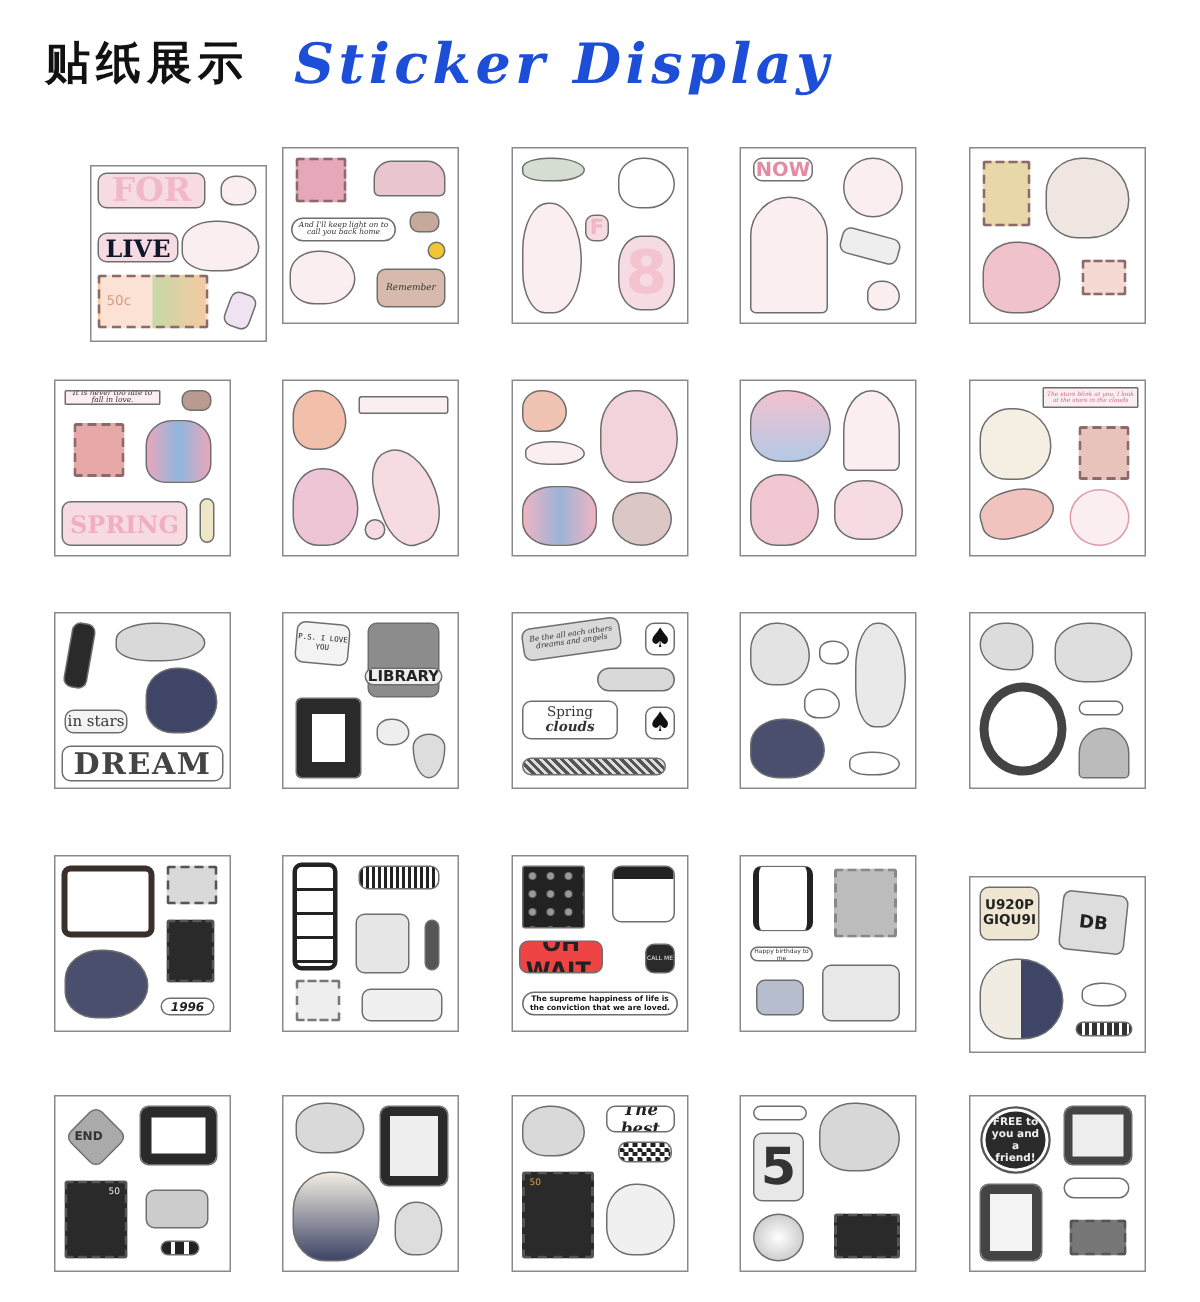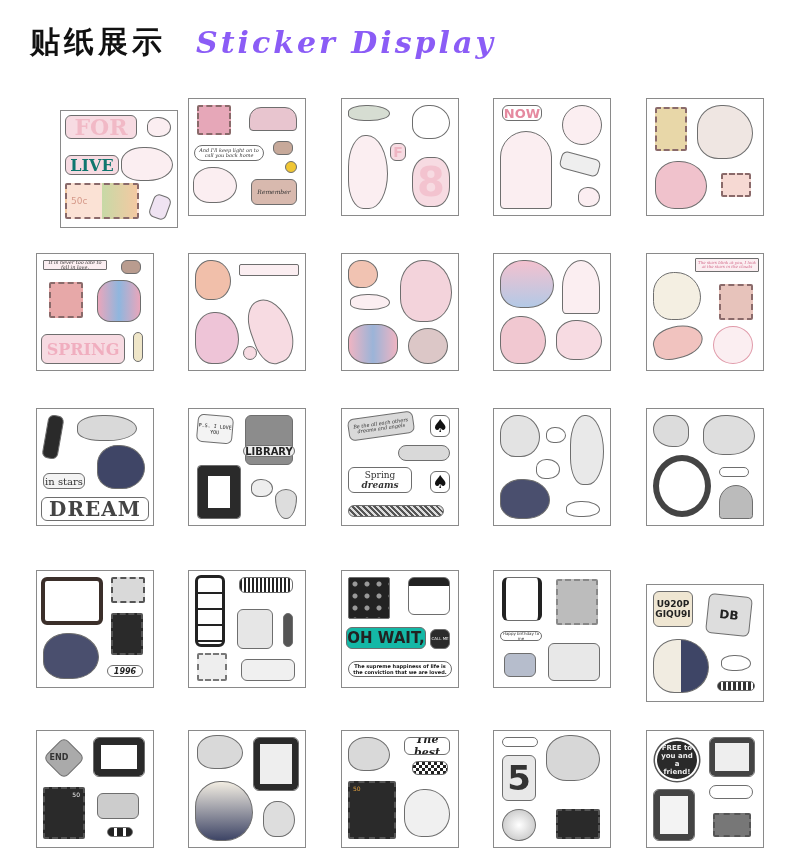--- a/index.html
+++ b/index.html
@@ -4,21 +4,21 @@
 <style>
   * { box-sizing: border-box; margin: 0; padding: 0; }
   html, body { width: 800px; height: 868px; background: #ffffff; overflow: hidden; }
   body { position: relative; font-family: "DejaVu Sans", sans-serif; color: #111; }
 
   .title {
     position: absolute; left: 30px; top: 22px; height: 40px;
     display: flex; align-items: center; gap: 30px;
   }
   .title-cn { font-family: "DejaVu Serif", serif; font-size: 30px; font-weight: bold; letter-spacing: 4px; color: #111; }
-  .title-en { font-family: "DejaVu Serif", serif; font-size: 30px; font-weight: bold; letter-spacing: 3px; font-style: italic; color: #8b5cf6; text-align: right; }
+  .title-en { font-family: "DejaVu Serif", serif; font-size: 37px; font-weight: bold; letter-spacing: 3px; font-style: italic; color: #1d4ed8; text-align: right; }
 
   .card {
     position: absolute; width: 118px; height: 118px;
     border: 1.5px solid #8a8a8a; background: #fff; overflow: hidden;
   }
   .st { position: absolute; display: flex; align-items: center; justify-content: center; text-align: center;
         border: 1.5px solid #6e6e6e; border-radius: 6px; background: #fff; line-height: 1; overflow: hidden; }
   .pink { background: #f7dbe2; color: #e9a9b9; }
   .pinklight { background: #fbeef1; }
   .dark { background: #2a2a2a; color: #eee; }
@@ -32,21 +32,21 @@
 <body>
 
 <div class="title">
   <span class="title-cn">贴纸展示</span>
   <span class="title-en">Sticker Display</span>
 </div>
 
 <div class="card" style="left:36px;top:110px;margin-left:24px;">
   <div class="st pink" style="left:4px;top:4px;width:72px;height:24px;font:bold 22px 'DejaVu Serif',serif;color:#f1b9c6;">FOR</div>
   <div class="st pinklight blob" style="left:86px;top:6px;width:24px;height:20px;"></div>
-  <div class="st pink" style="left:4px;top:44px;width:54px;height:20px;font:bold 16px 'DejaVu Serif',serif;color:#0f766e;">LIVE</div>
+  <div class="st pink" style="left:4px;top:44px;width:54px;height:20px;font:bold 16px 'DejaVu Serif',serif;color:#0f172a;">LIVE</div>
   <div class="st pinklight blob" style="left:60px;top:36px;width:52px;height:34px;"></div>
   <div class="st stamp" style="left:4px;top:72px;width:74px;height:36px;background:linear-gradient(90deg,#fbe2d5 50%,#c7d9a6 50%,#f4c9a2);justify-content:flex-start;padding-left:4px;font-size:9px;color:#d69a8a;">50c</div>
   <div class="st" style="left:90px;top:84px;width:18px;height:24px;background:#efe3f2;transform:rotate(20deg);"></div>
 </div>
 
 <div class="card" style="left:188px;top:98px;">
   <div class="st stamp" style="left:8px;top:6px;width:34px;height:30px;background:#e6a7b8;"></div>
   <div class="st" style="left:60px;top:8px;width:48px;height:24px;background:#e8c5cf;border-radius:12px 12px 4px 4px;"></div>
   <div class="st txt-s" style="left:5px;top:46px;width:70px;height:16px;border-radius:8px;">And I'll keep light on to call you back home</div>
   <div class="st" style="left:84px;top:42px;width:20px;height:14px;background:#c7a99a;"></div>
@@ -134,21 +134,21 @@
   <div class="st blob" style="left:62px;top:70px;width:22px;height:18px;background:#eee;"></div>
   <div class="st" style="left:86px;top:80px;width:22px;height:30px;border-radius:50% 50% 50% 50% / 30% 30% 70% 70%;background:#ddd;"></div>
 </div>
 
 <div class="card" style="left:341px;top:408px;">
   <div class="st txt-s grey" style="left:6px;top:6px;width:66px;height:22px;transform:rotate(-8deg);">Be the all each others dreams and angels</div>
   <div class="st dark" style="left:88px;top:6px;width:20px;height:22px;font-size:18px;color:#111;background:#fff;">♠</div>
   <div class="st grey" style="left:56px;top:36px;width:52px;height:16px;border-radius:8px;"></div>
   <div class="st" style="left:6px;top:58px;width:64px;height:26px;flex-direction:column;font:9px 'DejaVu Serif',serif;color:#333;">
     <span>Spring</span>
-    <span style="font-style:italic;font-weight:bold;">dreams</span>
+    <span style="font-style:italic;font-weight:bold;">clouds</span>
   </div>
   <div class="st" style="left:88px;top:62px;width:20px;height:22px;font-size:18px;color:#111;">♠</div>
   <div class="st grey" style="left:6px;top:96px;width:96px;height:12px;background:repeating-linear-gradient(45deg,#555 0 2px,#ddd 2px 4px);"></div>
 </div>
 
 <div class="card" style="left:493px;top:408px;">
   <div class="st blob" style="left:6px;top:6px;width:40px;height:42px;background:#e3e3e3;"></div>
   <div class="st blob" style="left:52px;top:18px;width:20px;height:16px;"></div>
   <div class="st blob" style="left:76px;top:6px;width:34px;height:70px;background:#e9e9e9;"></div>
   <div class="st blob" style="left:42px;top:50px;width:24px;height:20px;"></div>
@@ -177,21 +177,21 @@
   <div class="st" style="left:50px;top:6px;width:54px;height:16px;background:repeating-linear-gradient(90deg,#222 0 2px,#fff 2px 4px);"></div>
   <div class="st grey" style="left:48px;top:38px;width:36px;height:40px;background:#e6e6e6;"></div>
   <div class="st dark" style="left:94px;top:42px;width:10px;height:34px;background:#555;"></div>
   <div class="st stamp grey" style="left:8px;top:82px;width:30px;height:28px;border-color:#777;background:#eee;"></div>
   <div class="st grey" style="left:52px;top:88px;width:54px;height:22px;background:#f0f0f0;"></div>
 </div>
 
 <div class="card" style="left:341px;top:570px;">
   <div class="st dark" style="left:6px;top:6px;width:42px;height:42px;border-radius:2px;background:radial-gradient(circle,#999 2px,transparent 3px) 0 0/12px 12px,#222;"></div>
   <div class="st" style="left:66px;top:6px;width:42px;height:38px;background:linear-gradient(#222 0 8px,#fff 8px);"></div>
-  <div class="st grey" style="left:4px;top:56px;width:80px;height:22px;font:bold 15px 'DejaVu Sans',sans-serif;color:#222;background:#14b8a6;">OH WAIT,</div>
+  <div class="st grey" style="left:4px;top:56px;width:56px;height:22px;font:bold 15px 'DejaVu Sans',sans-serif;color:#222;background:#ef4444;">OH WAIT,</div>
   <div class="st dark" style="left:88px;top:58px;width:20px;height:20px;font-size:4px;">CALL ME</div>
   <div class="st" style="left:6px;top:90px;width:104px;height:16px;font:bold 5px 'DejaVu Sans',sans-serif;color:#111;border-radius:8px;padding:0 2px;">The supreme happiness of life is the conviction that we are loved.</div>
 </div>
 
 <div class="card" style="left:493px;top:570px;">
   <div class="st" style="left:8px;top:6px;width:40px;height:44px;border-left:4px solid #222;border-right:4px solid #222;"></div>
   <div class="st stamp grey" style="left:62px;top:8px;width:42px;height:46px;border-color:#888;background:#bcbcbc;"></div>
   <div class="st" style="left:6px;top:60px;width:42px;height:10px;font:4px 'DejaVu Sans',sans-serif;color:#333;border-radius:5px;">Happy birthday to me</div>
   <div class="st grey" style="left:10px;top:82px;width:32px;height:24px;background:#b6bdcc;"></div>
   <div class="st grey" style="left:54px;top:72px;width:52px;height:38px;background:#e8e8e8;"></div>

